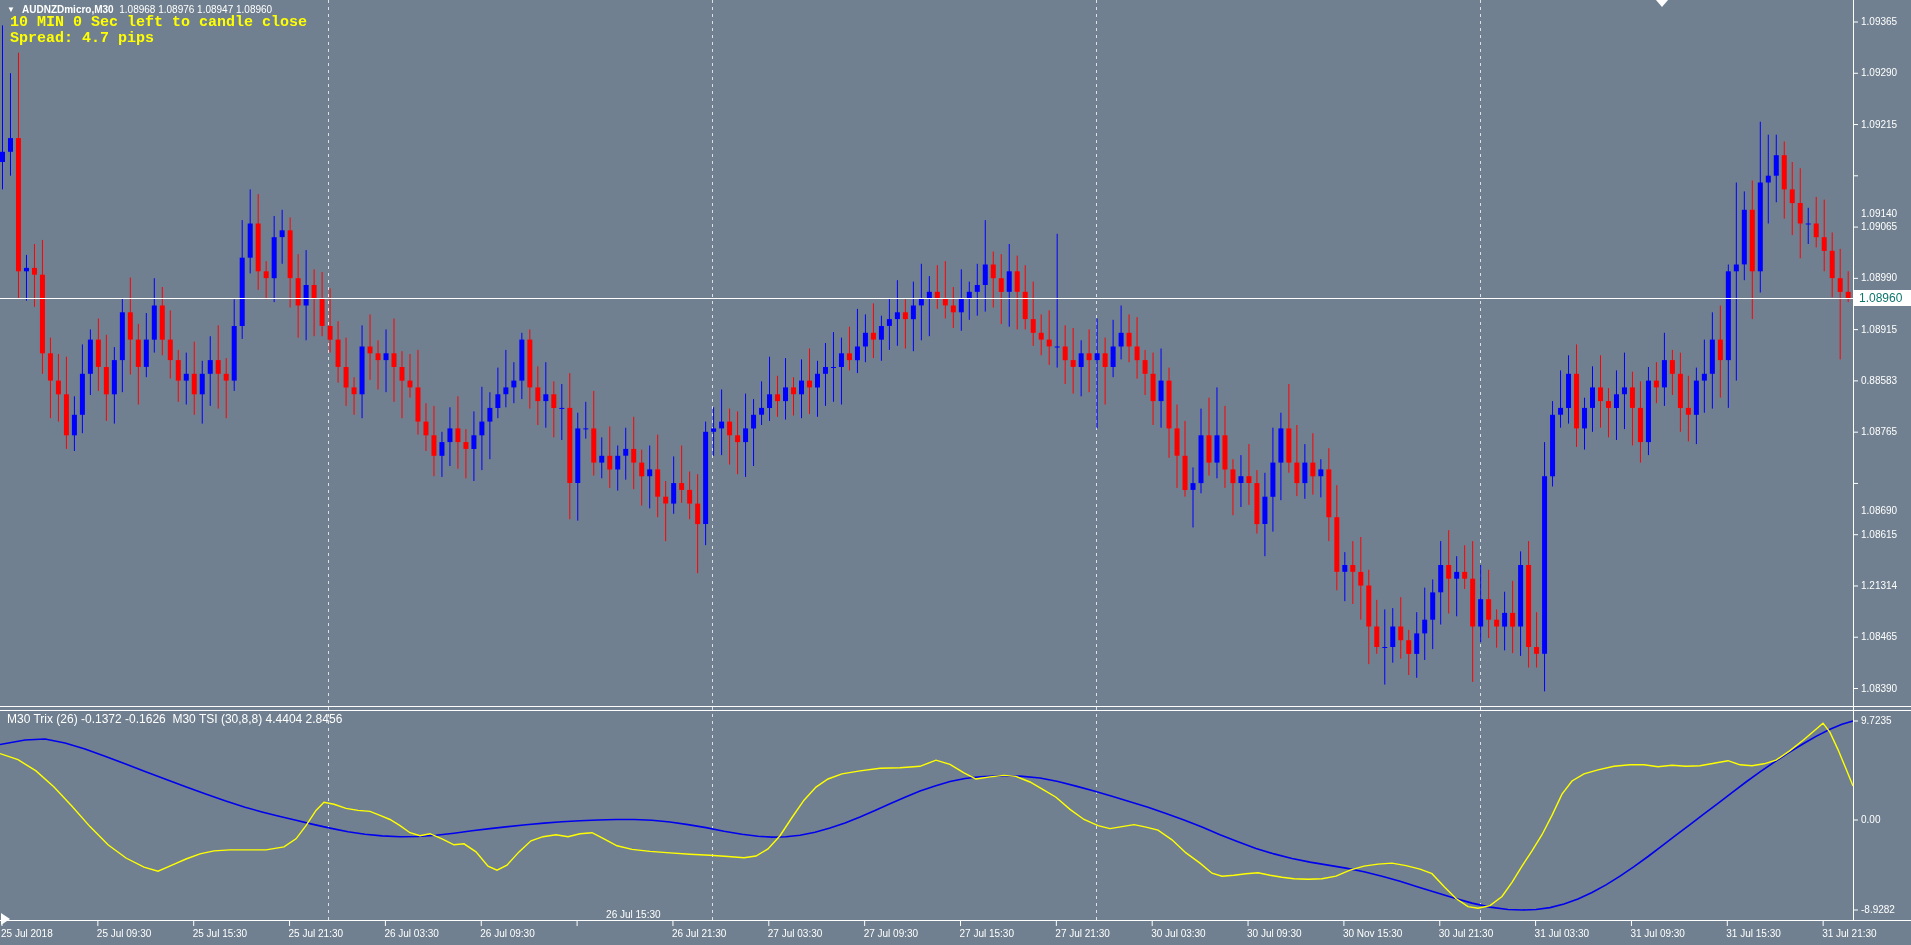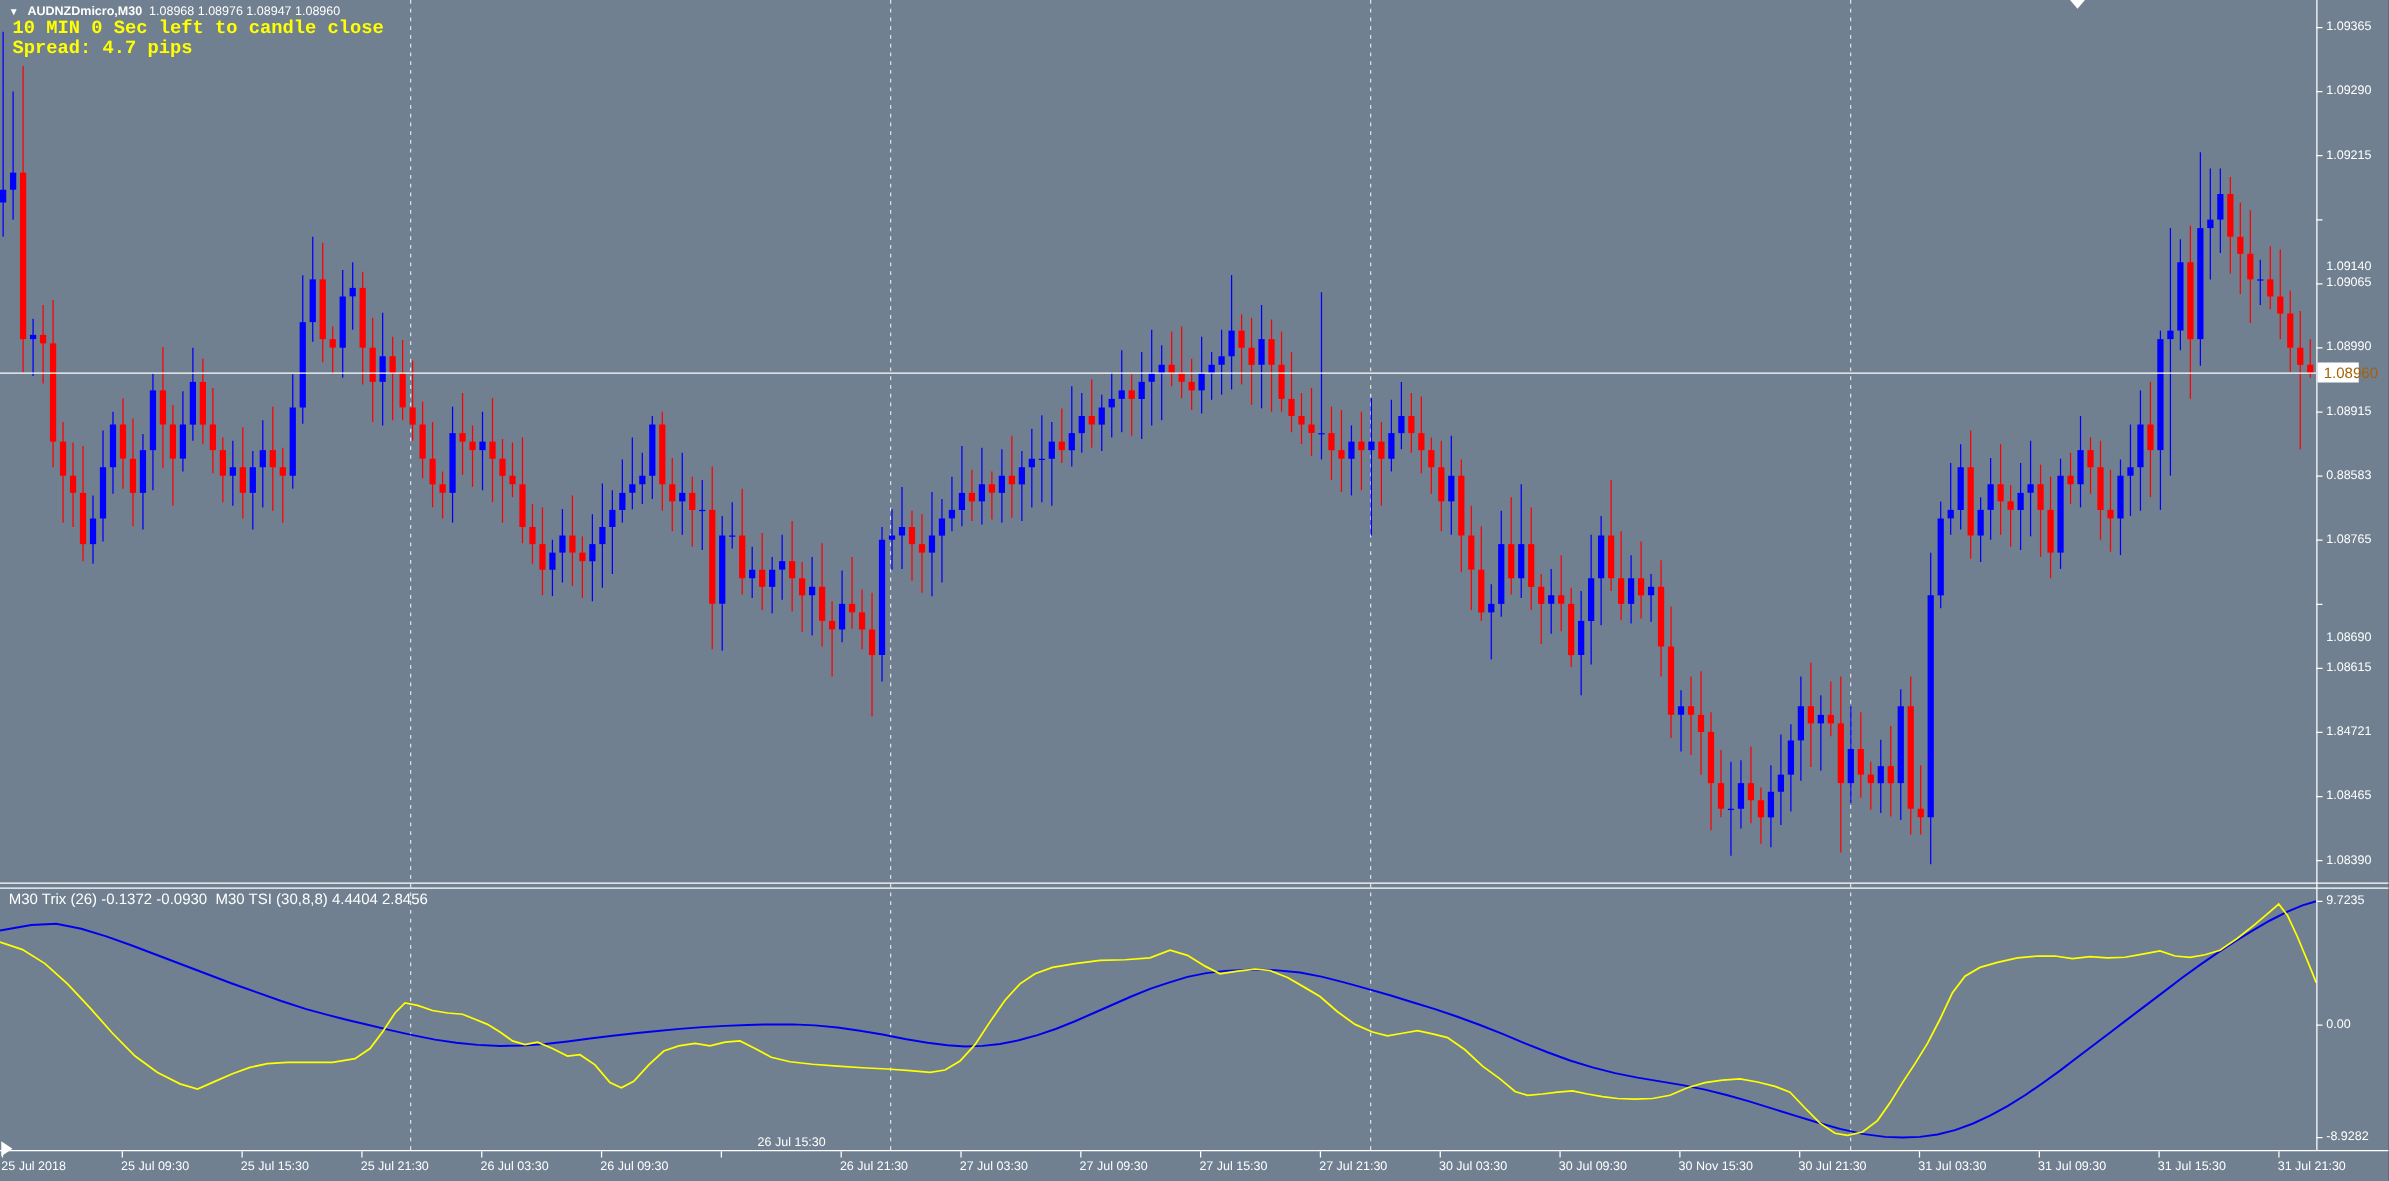--- a/index.html
+++ b/index.html
@@ -7,21 +7,21 @@
         font-family:"Liberation Sans",sans-serif;}
   svg{position:absolute;left:0;top:0;}
   .abs{position:absolute;white-space:pre;}
   .title{left:22px;top:4px;color:#fff;font-size:10px;}
   .title .sym{font-weight:bold;}
   .tri{left:7px;top:5px;color:#fff;font-size:8px;}
   .ov{left:10px;color:#ffff00;font-family:"Liberation Mono","DejaVu Sans Mono",monospace;
       font-size:15px;font-weight:bold;line-height:16px;}
   .ind-label{left:7px;top:712px;color:#fff;font-size:12px;}
   .axlab{position:absolute;color:#fff;font-size:10px;line-height:14px;white-space:pre;}
-  .price-box{left:1854px;top:290px;width:33px;height:16px;background:#fff;color:#a16207;
+  .price-box{left:1854px;top:290px;width:57px;height:16px;background:#fff;color:#0f766e;
              font-size:12px;line-height:16px;padding-left:5px;box-sizing:border-box;}
   .top-marker{width:0;height:0;border-left:6px solid transparent;border-right:6px solid transparent;
               border-top:7px solid #fff;left:1656px;top:0;}
   .bl-marker{width:0;height:0;border-top:6px solid transparent;border-bottom:6px solid transparent;
              border-left:9px solid #fff;left:1px;top:913px;}
 </style>
 </head>
 <body>
 
 <div class="root" id="root" style="background: rgb(112, 128, 144);">
@@ -546,35 +546,35 @@
         <line x1="1823.1499999999999" y1="921" x2="1823.1499999999999" y2="926" stroke="#ffffff"></line>
       </g>
     </svg>
 
   <span class="abs tri">▼</span>
   <div class="abs title"><span class="sym">AUDNZDmicro,M30</span><span id="ohlc-span">  1.08968 1.08976 1.08947 1.08960</span></div>
 
   <div class="abs ov" style="top:15px;">10 MIN 0 Sec left to candle close</div>
   <div class="abs ov" style="top:31px;">Spread: 4.7 pips</div>
 
-  <div class="abs ind-label">M30 Trix (26) -0.1372 -0.0930  M30 TSI (30,8,8) 4.4404 2.8456</div>
+  <div class="abs ind-label">M30 Trix (26) -0.1372 -0.1626  M30 TSI (30,8,8) 4.4404 2.8456</div>
 
   <div id="price-labels">
       <div class="axlab" style="left: 1861px; top: 15px;">1.09365</div>
       <div class="axlab" style="left: 1861px; top: 66.27px;">1.09290</div>
       <div class="axlab" style="left: 1861px; top: 117.54px;">1.09215</div>
       <div class="axlab" style="left: 1861px; top: 168.81px; margin-top: 38px;">1.09140</div>
       <div class="axlab" style="left: 1861px; top: 220.08px;">1.09065</div>
       <div class="axlab" style="left: 1861px; top: 271.35px;">1.08990</div>
       <div class="axlab" style="left: 1861px; top: 322.62px;">1.08915</div>
       <div class="axlab" style="left: 1861px; top: 373.89px;">0.88583</div>
       <div class="axlab" style="left: 1861px; top: 425.16px;">1.08765</div>
       <div class="axlab" style="left: 1861px; top: 504px; text-align: center;">1.08690</div>
       <div class="axlab" style="left: 1861px; top: 527.7px;">1.08615</div>
-      <div class="axlab" style="left: 1861px; top: 578.97px;">1.84721</div>
+      <div class="axlab" style="left: 1861px; top: 578.97px;">1.21314</div>
       <div class="axlab" style="left: 1861px; top: 630.24px;">1.08465</div>
       <div class="axlab" style="left: 1861px; top: 681.51px;">1.08390</div>
     </div>
   <div id="ind-axis-labels">
       <div class="axlab" style="left: 1861px; top: 714px;">9.7235</div>
       <div class="axlab" style="left: 1861px; top: 813px;">0.00</div>
       <div class="axlab" style="left: 1861px; top: 903px;">-8.9282</div>
     </div>
   <div id="time-labels">
       <div class="axlab" style="left: 1px; top: 927px;">25 Jul 2018</div>

